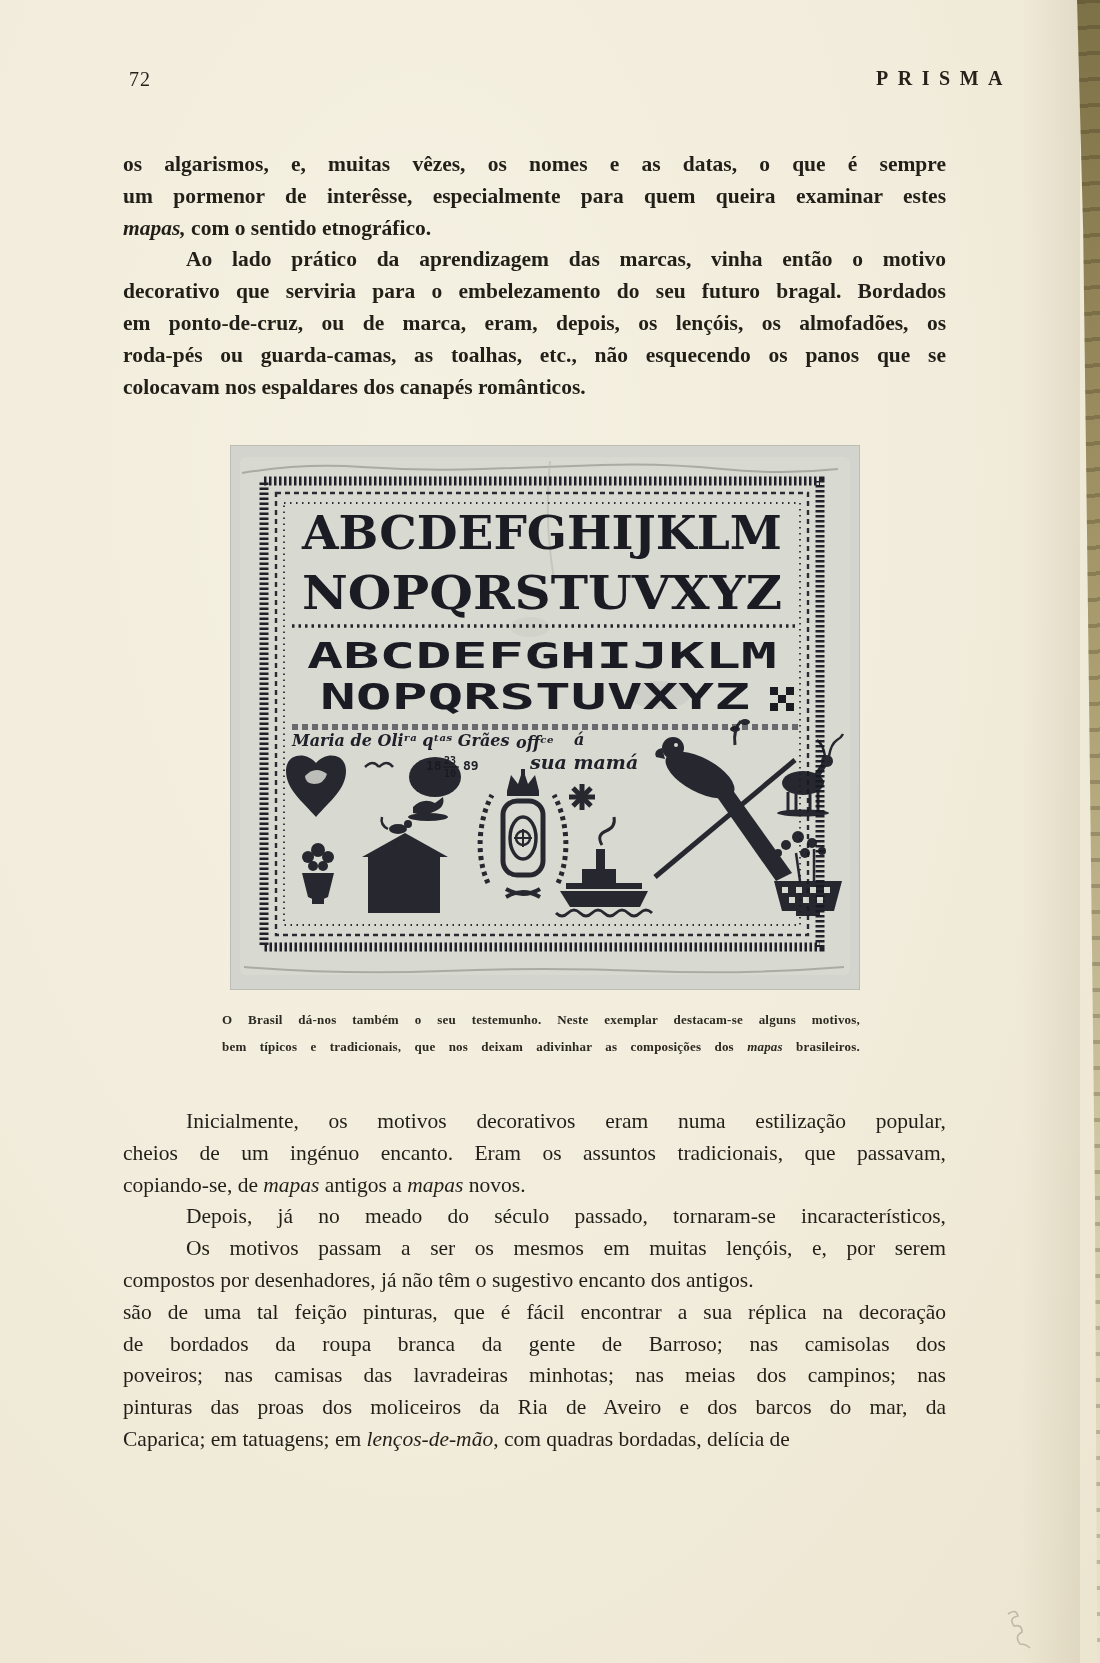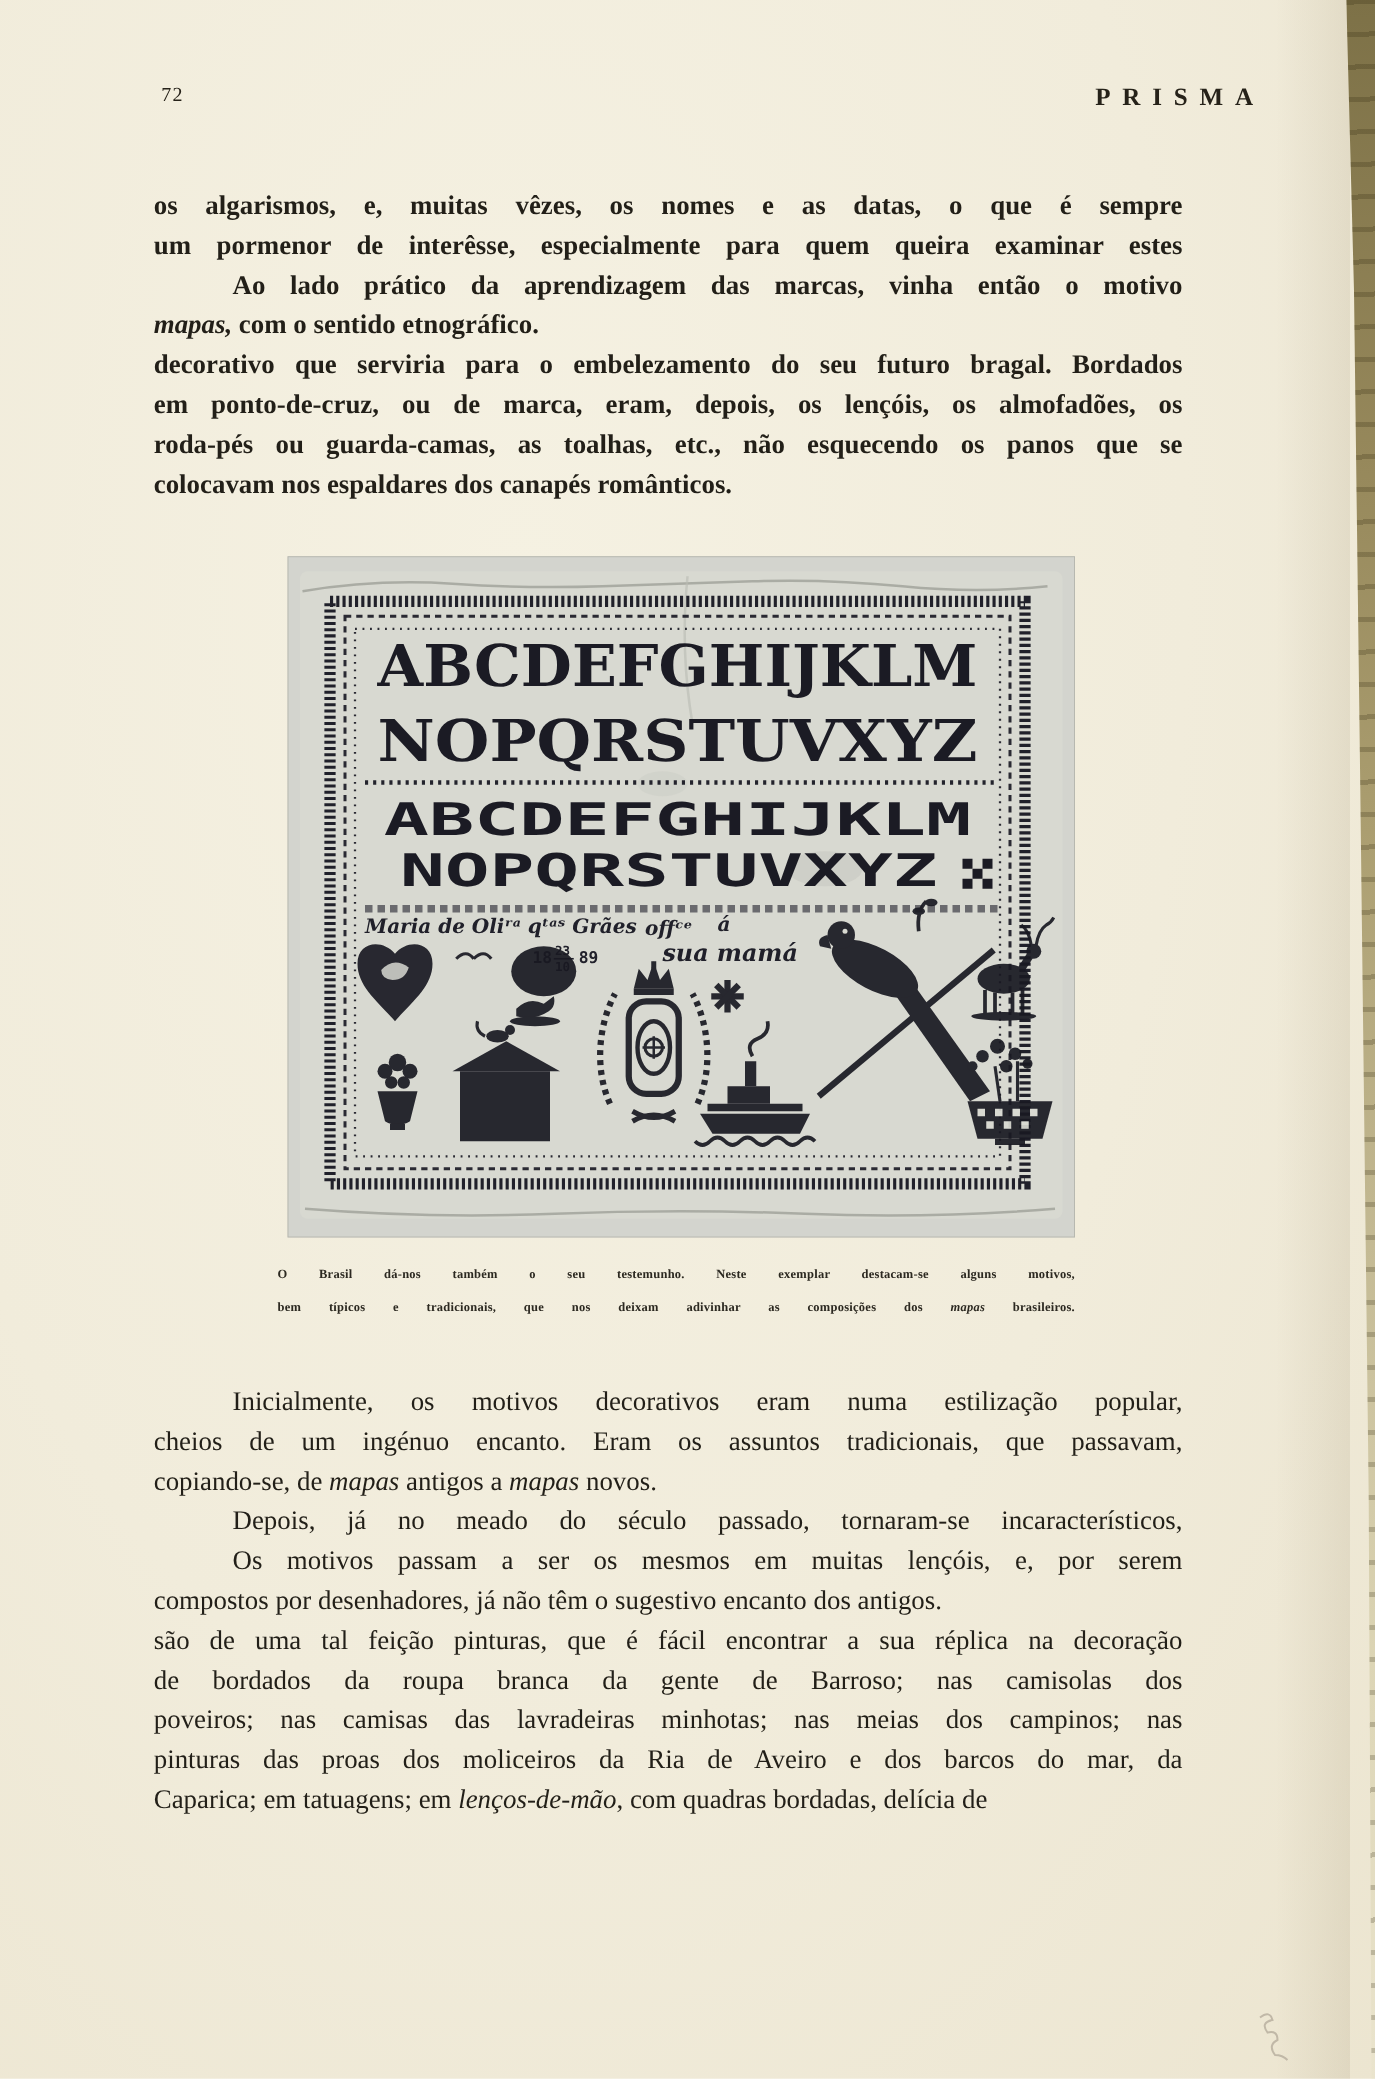--- a/index.html
+++ b/index.html
@@ -10,60 +10,60 @@
         color:#262219;}
   
   .right-shade{position:absolute;top:0;right:20px;width:60px;height:100%;
         background:linear-gradient(90deg, rgba(120,100,60,0), rgba(110,92,52,.10));}
   .book-edge{position:absolute;top:0;right:0;width:28px;height:100%;
         background:
           repeating-linear-gradient(178deg, rgba(40,32,8,.22) 0 4px, rgba(0,0,0,0) 4px 26px),
           linear-gradient(180deg,#7d7147 0%,#96885b 22%,#ab9e70 40%,#c4ba94 60%,#dcd5b5 80%,#eae4cd 100%);
         clip-path:polygon(18% 0%,100% 0%,100% 100%,90% 100%,82% 72%,58% 38%,40% 14%);}
   
-  .page-num{position:absolute;left:129px;top:68px;font-size:16px;letter-spacing:1px;}
+  .page-num{position:absolute;left:129px;top:68px;font-size:20px;letter-spacing:1px;}
   .masthead{position:absolute;right:88px;top:67px;font-size:20px;letter-spacing:9.5px;
         font-weight:bold;}
   
   .textblock{position:absolute;left:123px;width:823px;font-size:21.5px;color:#221f18;}
   .tb-top{top:149px;font-weight:bold;}
   .tb-bottom{top:1106px;}
   .tl{line-height:31.8px;height:31.8px;text-align:justify;text-align-last:justify;
       white-space:nowrap;}
   .tl i{font-style:italic;}
   .tl.jw{white-space:normal;}
   .tl.ind{padding-left:63px;}
   .tl.last{text-align-last:left;}
   
   .figure{position:absolute;left:230px;top:445px;width:630px;height:418px;}
   .figure svg{display:block;width:630px;height:545px;}
   
   .caption{position:absolute;left:222px;top:1006px;width:638px;
-        font-size:10px;font-weight:bold;color:#2c2921;letter-spacing:.2px;}
+        font-size:13px;font-weight:bold;color:#2c2921;letter-spacing:.2px;}
   .cl{line-height:27px;height:27px;text-align:justify;text-align-last:justify;}
   .cl i{font-style:italic;}
   
   .pencil{position:absolute;left:1000px;top:1606px;}
 </style>
 </head>
 <body>
 
 <div class="page">
 
   <div class="right-shade"></div>
   <div class="book-edge"></div>
 
   <div class="page-num">72</div>
   <div class="masthead">PRISMA</div>
 
   <div class="textblock tb-top">
     <div class="tl jw">os algarismos, e, muitas vêzes, os nomes e as datas, o que é sempre</div>
     <div class="tl jw">um pormenor de interêsse, especialmente para quem queira examinar estes</div>
+    <div class="tl jw last"><i>mapas,</i> com o sentido etnográfico.</div>
     <div class="tl jw ind">Ao lado prático da aprendizagem das marcas, vinha então o motivo</div>
-    <div class="tl jw last"><i>mapas,</i> com o sentido etnográfico.</div>
     <div class="tl jw">decorativo que serviria para o embelezamento do seu futuro bragal.  Bordados</div>
     <div class="tl jw">em ponto-de-cruz, ou de marca, eram, depois, os lençóis, os almofadões, os</div>
     <div class="tl jw">roda-pés ou guarda-camas, as toalhas, etc., não esquecendo os panos que se</div>
     <div class="tl jw last">colocavam nos espaldares dos canapés românticos.</div>
   </div>
 
   <div class="figure">
     <svg viewBox="0 0 630 545">
 
       <rect x="0" y="0" width="630" height="545" fill="#d3d4ce" stroke="#b5b6ae" stroke-width="1.5"></rect>

